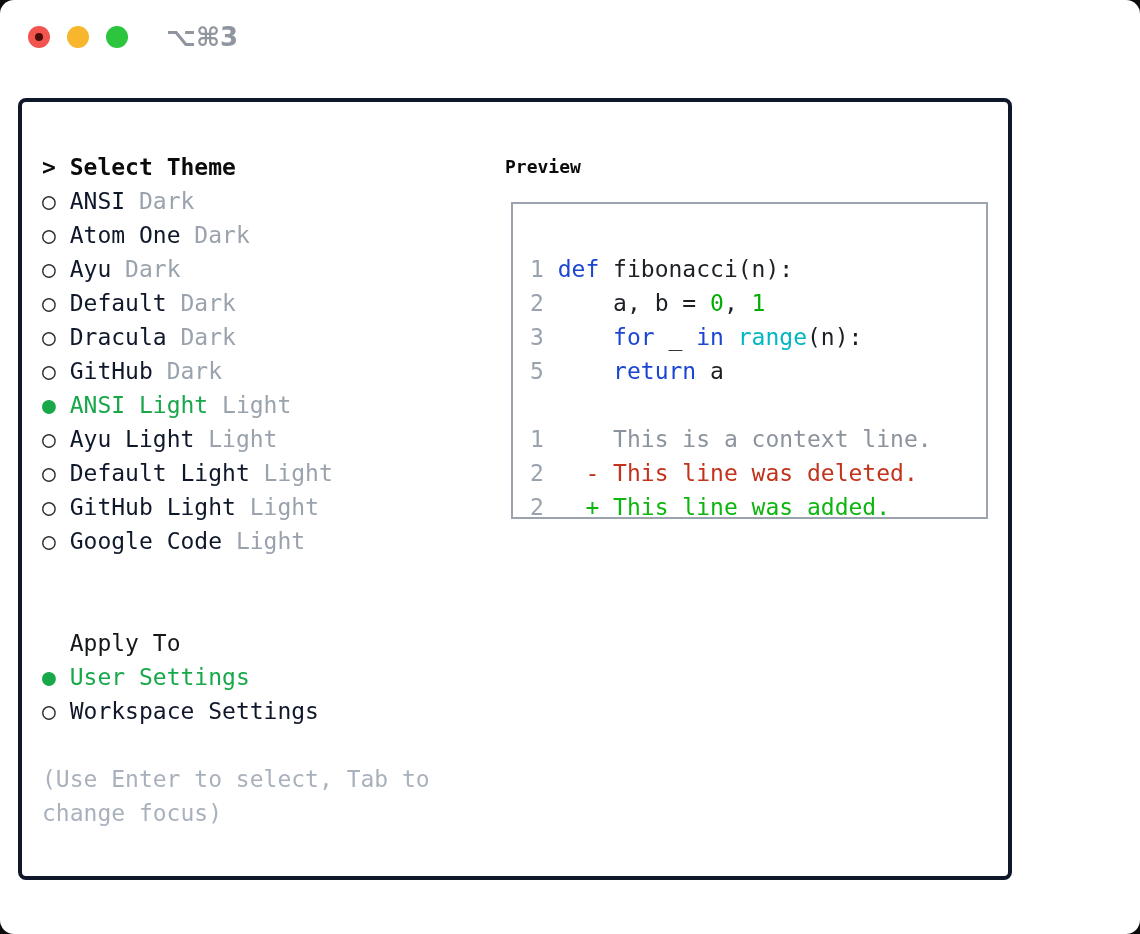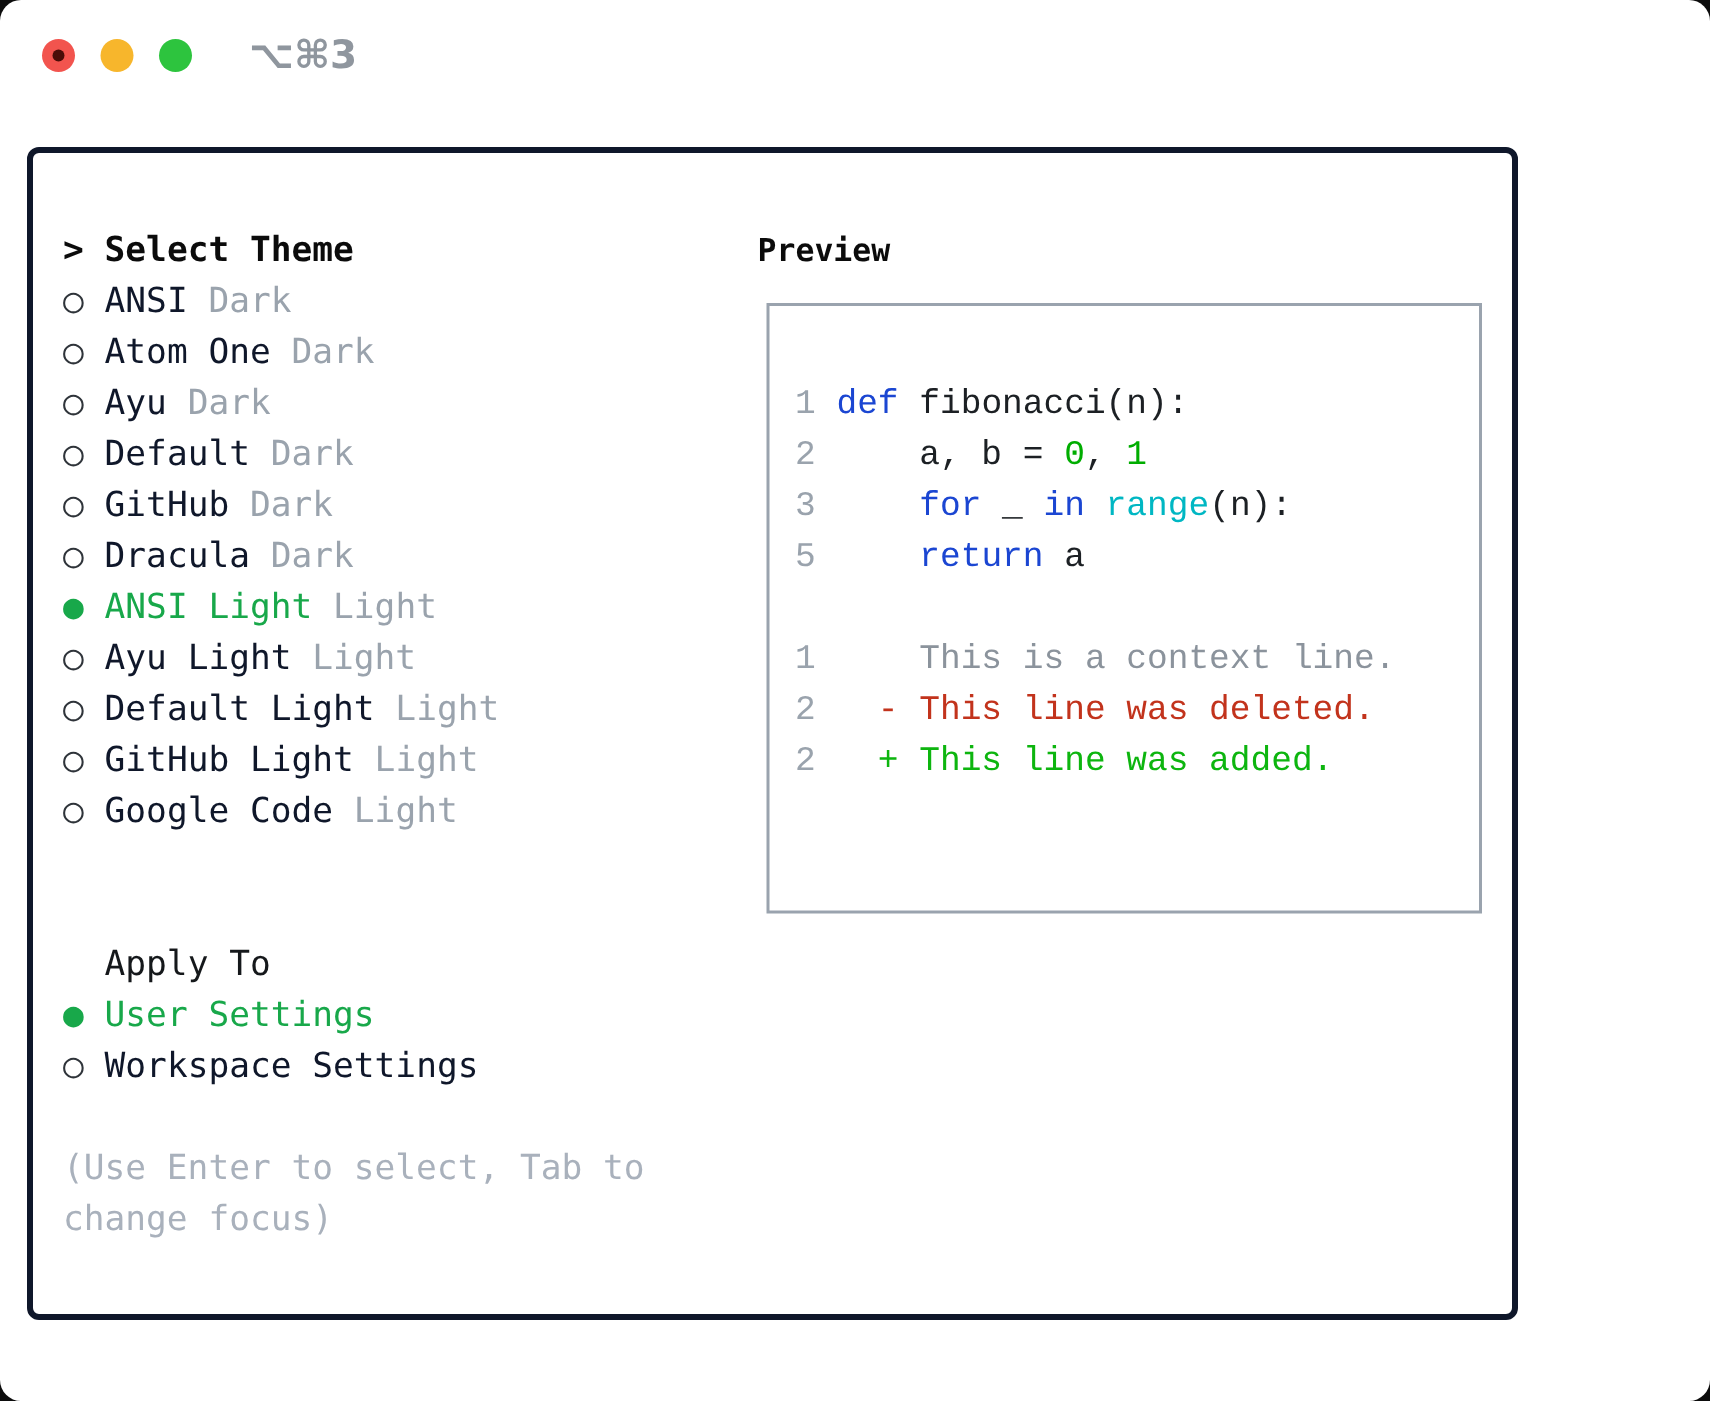--- a/index.html
+++ b/index.html
@@ -29,23 +29,23 @@
   .list-header{font-weight:bold;color:#0b0b0b;}
   .section-header{color:#15181b;}
   .radio{color:#2f343a;}
   .label{color:#0f172a;}
   .tag{color:#9aa3ad;}
   .sel{color:#18a84a;}
   .help-line{color:#a9b1bc;}
 
   
   .preview-header{position:absolute;left:483px;top:48px;height:34px;line-height:34px;
-    font-size:21px;font-weight:bold;color:#0b0b0b;white-space:pre;}
-  .preview-box{position:absolute;left:489px;top:100px;width:477px;height:407px;
-    border:2px solid #9aa3ae;box-sizing:border-box;background:#ffffff;font-family:Liberation Mono, monospace;}
+    font-size:18px;font-weight:bold;color:#0b0b0b;white-space:pre;}
+  .preview-box{position:absolute;left:489px;top:100px;width:477px;height:317px;
+    border:2px solid #9aa3ae;box-sizing:border-box;background:#ffffff;}
   .code-area{position:absolute;left:17px;top:48px;}
   .code-line{height:34px;line-height:34px;white-space:pre;font-size:23px;}
   .spacer-line{height:34px;}
 
   .ln{color:#9aa3ad;}
   .pl{color:#1c2024;}
   .kw{color:#1b46d2;}
   .fn{color:#00b7c3;}
   .num{color:#00ad00;}
   .ctx{color:#8b939c;}
@@ -69,22 +69,22 @@
 
     <div class="main-box">
 
       <div class="theme-section">
         <div class="row"><span class="prompt">&gt;</span><span> </span><span class="list-header">Select Theme</span></div>
         <div id="theme-items">
             <div class="row"><span class="radio">○</span><span> </span><span class="label">ANSI</span><span class="tag"> Dark</span></div>
             <div class="row"><span class="radio">○</span><span> </span><span class="label">Atom One</span><span class="tag"> Dark</span></div>
             <div class="row"><span class="radio">○</span><span> </span><span class="label">Ayu</span><span class="tag"> Dark</span></div>
             <div class="row"><span class="radio">○</span><span> </span><span class="label">Default</span><span class="tag"> Dark</span></div>
+            <div class="row"><span class="radio">○</span><span> </span><span class="label">Dracula</span><span class="tag"> Dark</span></div>
             <div class="row"><span class="radio">○</span><span> </span><span class="label">GitHub</span><span class="tag"> Dark</span></div>
-            <div class="row"><span class="radio">○</span><span> </span><span class="label">Dracula</span><span class="tag"> Dark</span></div>
             <div class="row"><span class="radio sel">●</span><span> </span><span class="label sel">ANSI Light</span><span class="tag"> Light</span></div>
             <div class="row"><span class="radio">○</span><span> </span><span class="label">Ayu Light</span><span class="tag"> Light</span></div>
             <div class="row"><span class="radio">○</span><span> </span><span class="label">Default Light</span><span class="tag"> Light</span></div>
             <div class="row"><span class="radio">○</span><span> </span><span class="label">GitHub Light</span><span class="tag"> Light</span></div>
             <div class="row"><span class="radio">○</span><span> </span><span class="label">Google Code</span><span class="tag"> Light</span></div>
           </div>
       </div>
 
       <div class="apply-section">
         <div class="row"><span>  </span><span class="section-header">Apply To</span></div>

